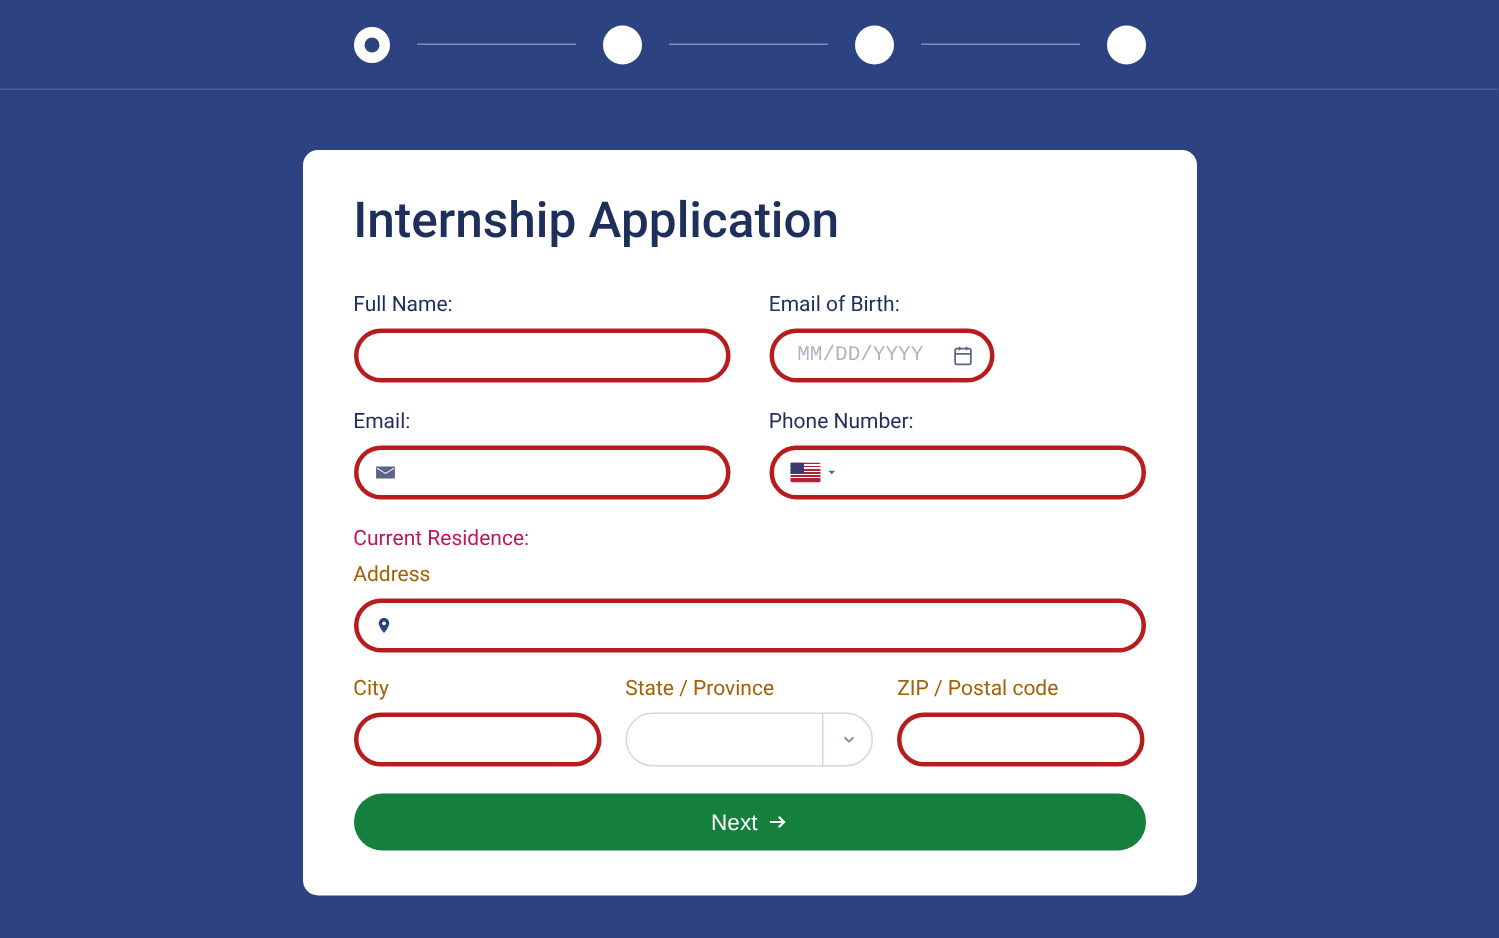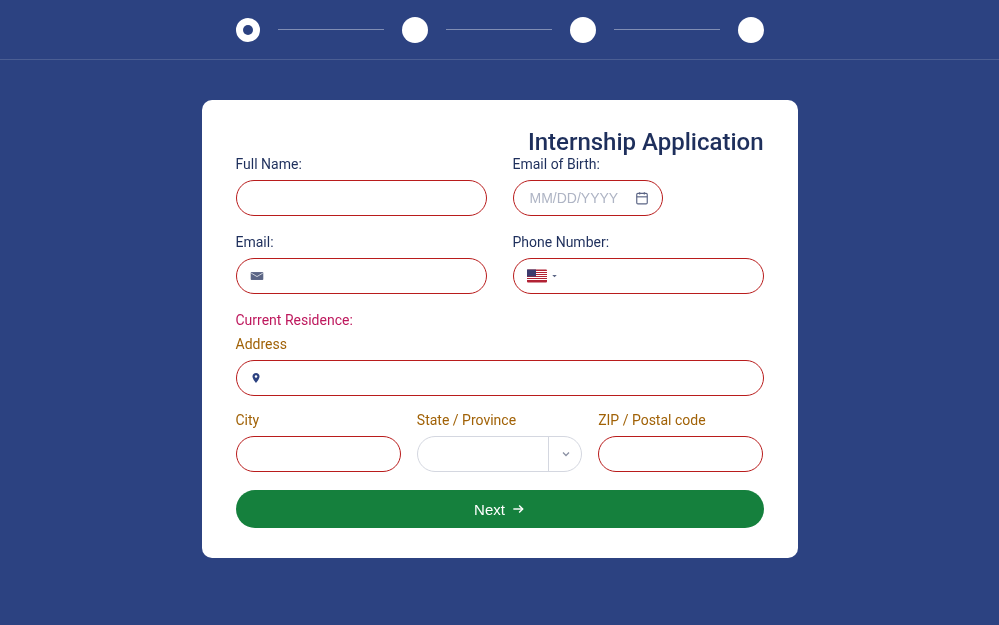--- a/index.html
+++ b/index.html
@@ -56,24 +56,25 @@
       background: rgba(255,255,255,0.4);
     }
     .card {
       background: #fff;
       width: 596px;
       margin: 40px auto 0;
       border-radius: 10px;
       padding: 28px 34px 30px;
     }
     .card-title {
-      text-align: right;
-      font-size: 24px;
+      text-align: left;
+      font-size: 33px;
       color: #1e2f5c;
       font-weight: 500;
+      margin-bottom: 28px;
     }
     .form-row {
       display: flex;
       gap: 26px;
       margin-bottom: 18px;
     }
     .form-col {
       flex: 1;
       display: flex;
       flex-direction: column;
@@ -82,27 +83,28 @@
       font-size: 14px;
       color: #1e2f5c;
       margin-bottom: 8px;
     }
     .input-wrap {
       position: relative;
     }
     .input-field {
       width: 100%;
       height: 36px;
-      border: 1px solid #b91c1c;
+      border: 3px solid #b91c1c;
       border-radius: 18px;
       padding: 0 16px;
       font-size: 14px;
       color: #0f766e;
       background: #fff;
       outline: none;
+      font-family: Liberation Mono, monospace;
     }
     .input-field.with-icon-left {
       padding-left: 38px;
     }
     .input-field.with-icon-right {
       padding-right: 38px;
     }
     .input-field::placeholder {
       color: #aeb4c4;
     }

